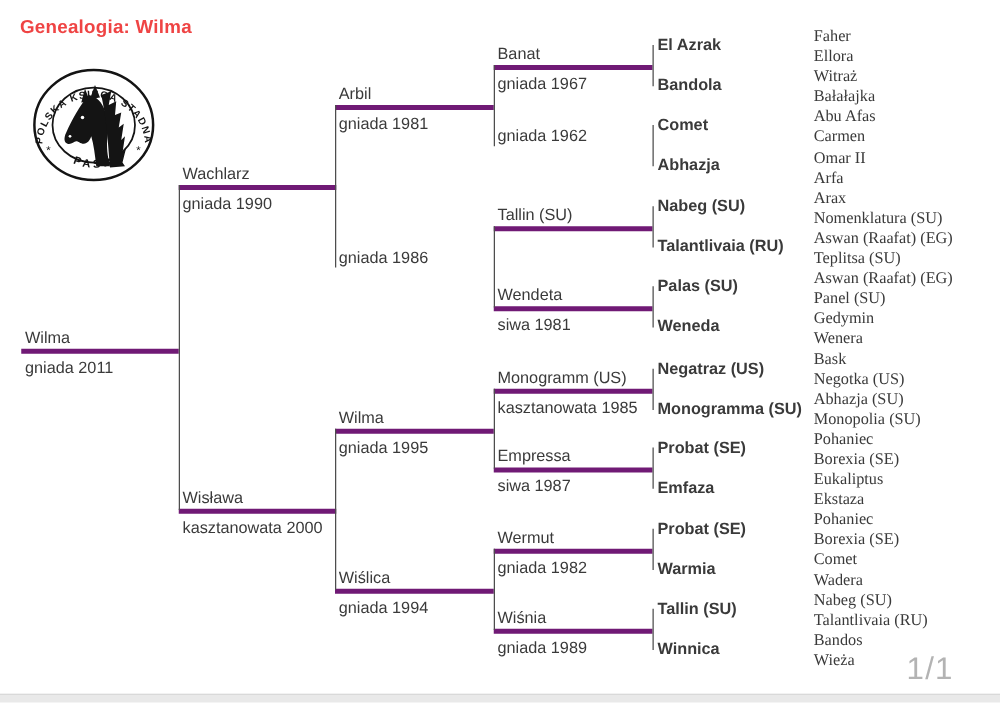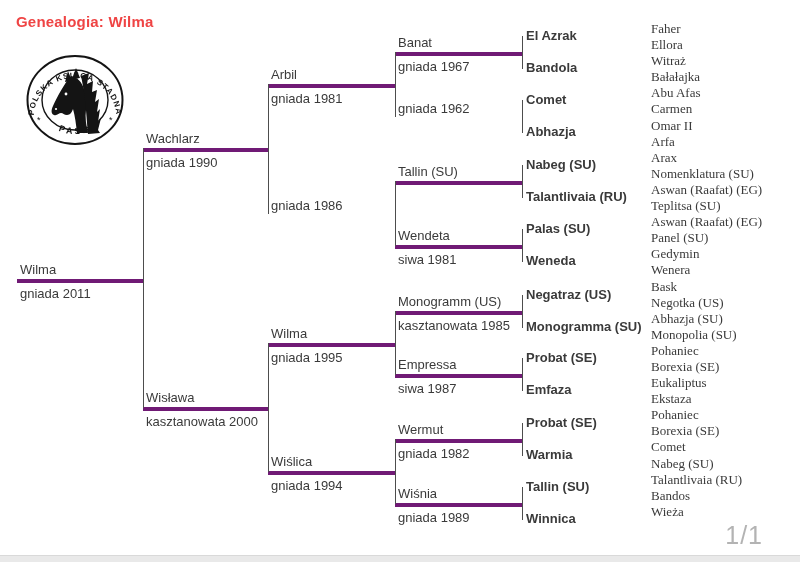--- a/index.html
+++ b/index.html
@@ -189,20 +189,21 @@
   <div class="glist-item">Negotka (US)</div>
   <div class="glist-item">Abhazja (SU)</div>
   <div class="glist-item">Monopolia (SU)</div>
   <div class="glist-item">Pohaniec</div>
   <div class="glist-item">Borexia (SE)</div>
   <div class="glist-item">Eukaliptus</div>
   <div class="glist-item">Ekstaza</div>
   <div class="glist-item">Pohaniec</div>
   <div class="glist-item">Borexia (SE)</div>
   <div class="glist-item">Comet</div>
+  <div class="glist-item">Wadera</div>
   <div class="glist-item">Nabeg (SU)</div>
   <div class="glist-item">Talantlivaia (RU)</div>
   <div class="glist-item">Bandos</div>
   <div class="glist-item">Wieża</div>
 </div>
 
 <div class="page-indicator">1/1</div>
 <div class="bottom-bar"></div>
 
 </body></html>

